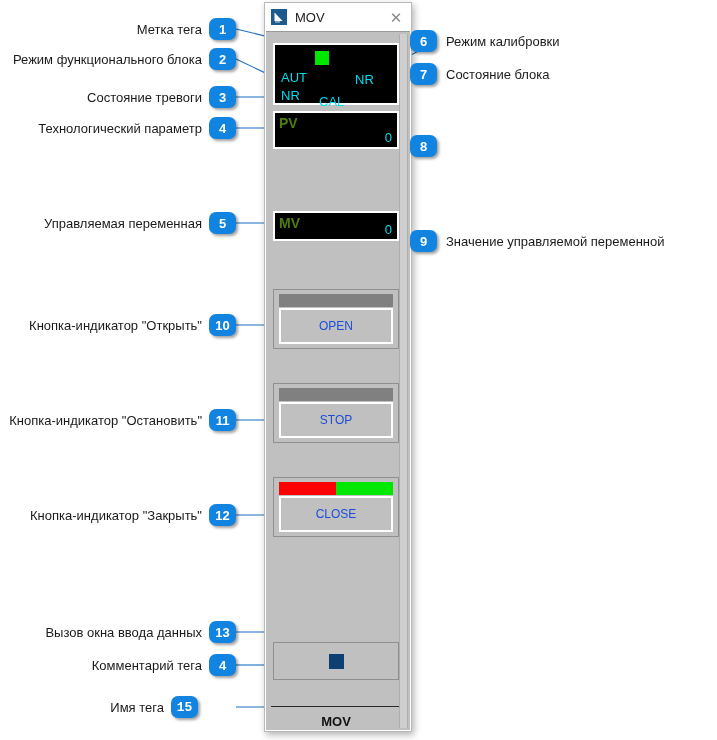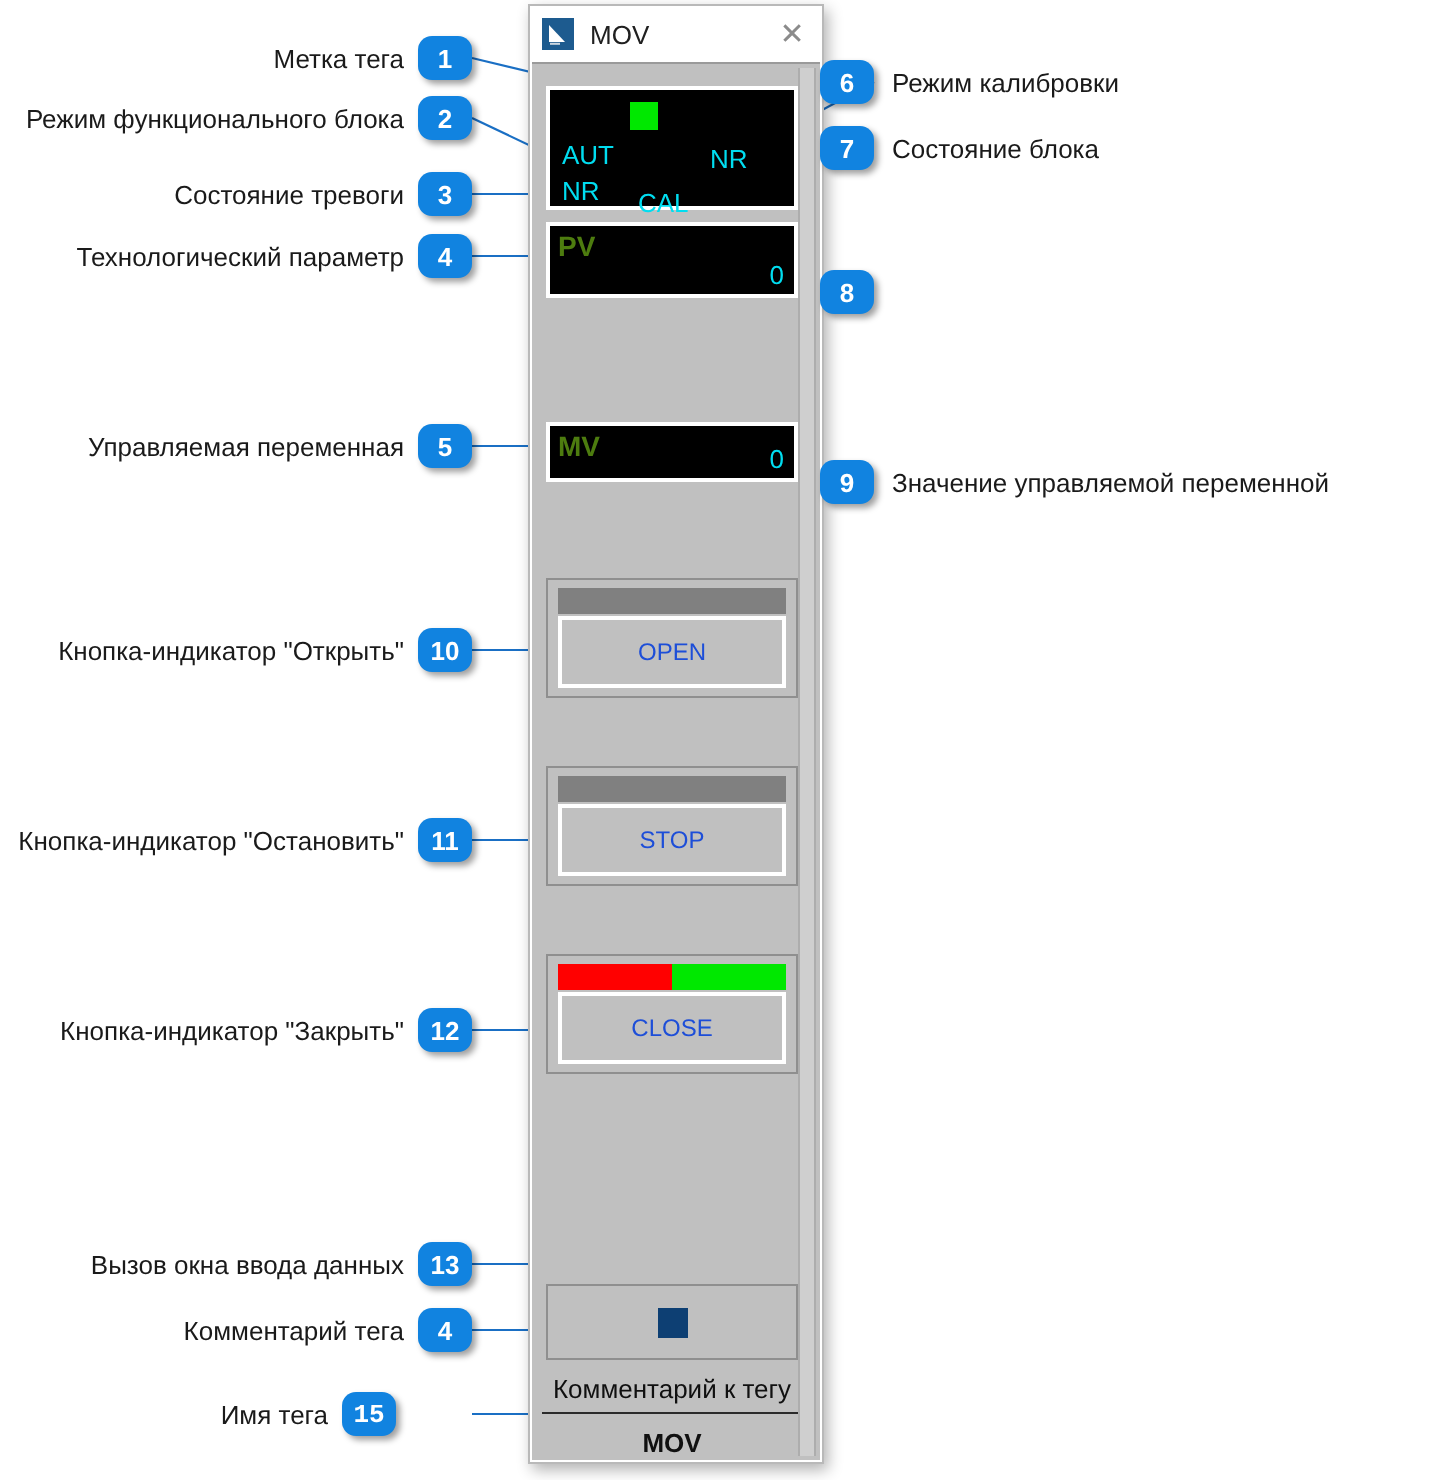--- a/index.html
+++ b/index.html
@@ -217,21 +217,20 @@
             <div class="seg" style="background: rgb(255, 0, 0); width: 50%;"></div>
             <div class="seg" style="background: rgb(0, 232, 0); width: 50%;"></div>
           </div>
         <div class="ind-face">CLOSE</div>
       </div>
 
       <div id="data-entry">
         <div id="entry-square" style="background: rgb(13, 63, 115);"></div>
       </div>
 
-      <div id="tag-comment">Комментарий к тегу</div>
       <div id="tag-divider"></div>
       <div id="tag-name">MOV</div>
 
     </div>
     <div id="panel-scroll"></div>
   </div>
 </div>
 
 <div id="annotations">
     <div class="callout left" style="top: 18px; left: 0px; width: 236px;">

